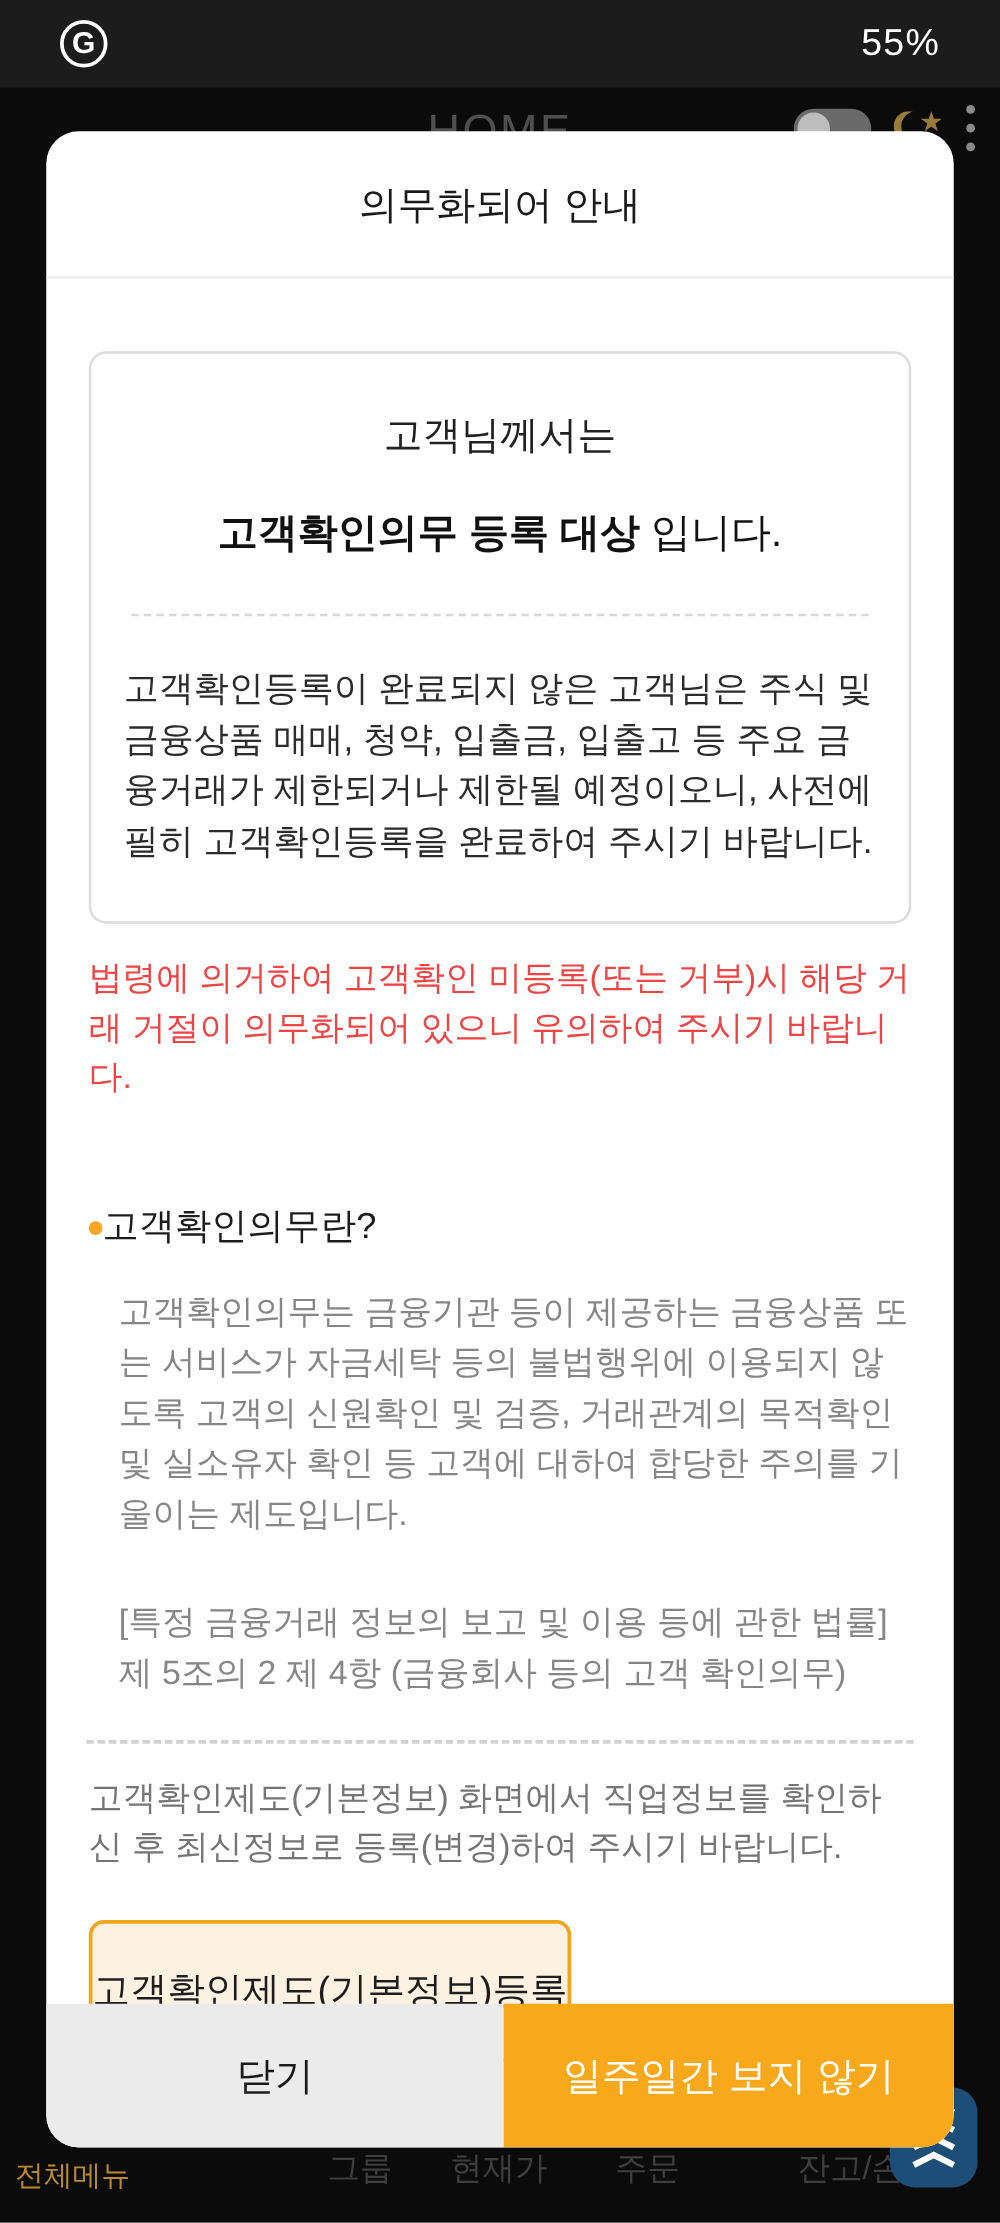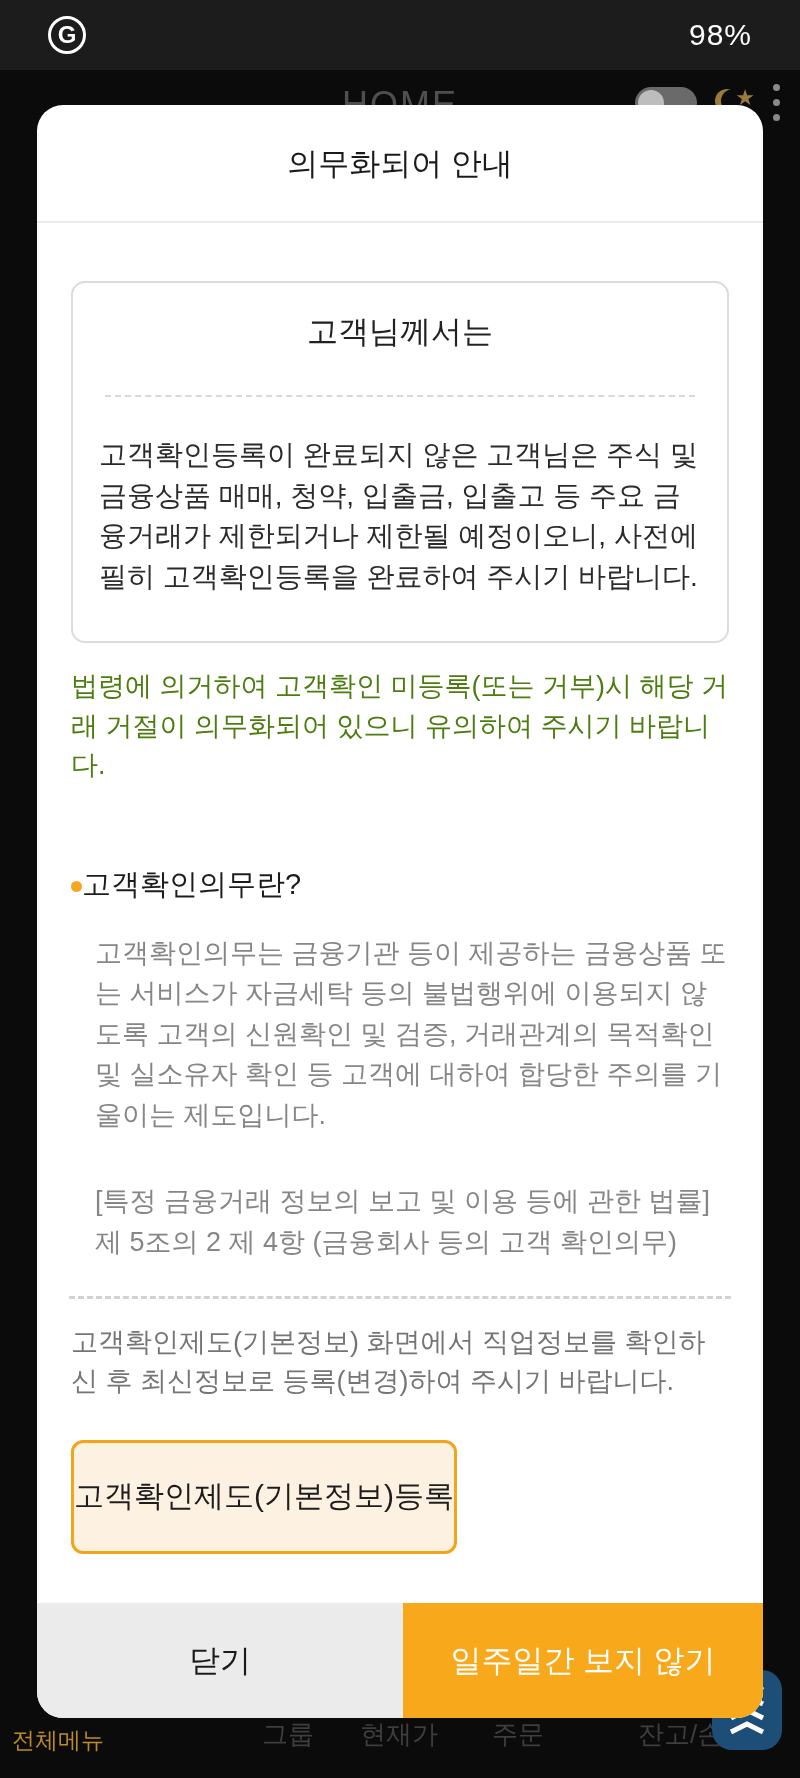--- a/index.html
+++ b/index.html
@@ -69,34 +69,34 @@
     padding-top:38px; text-align:center;
     font-size:31px; color:#1a1a1a; font-weight:500;
   }
   .title-divider { margin-top:36px; border-bottom:2px solid #ececec; }
 
   .modal-body { padding:0 30px; }
 
   .notice-box {
     margin:58px 4px 0 4px;
     border:2px solid #dcdcdc; border-radius:14px;
-    padding:28px 26px 44px 26px;
+    padding:44px 26px 44px 26px;
   }
   .nb-greeting { text-align:center; font-size:31px; color:#222222; }
   .nb-target { text-align:center; font-size:32px; color:#111111; margin-top:36px; }
   .nb-target b { font-weight:bold; }
   .nb-dash { margin:42px 6px 0 6px; border-top:2px dashed #d8d8d8; }
   .nb-body {
     margin-top:38px; font-size:28px; line-height:1.45; color:#2b2b2b;
     word-break:break-all; text-align:left;
   }
 
   .legal-note {
     margin-top:24px; padding:0 4px;
-    font-size:27px; line-height:1.45; color:#4d7c0f; word-break:break-all;
+    font-size:27px; line-height:1.45; color:#ef4444; word-break:break-all;
   }
 
   .section-heading {
     margin-top:80px; display:flex; align-items:center; padding-left:4px;
   }
   .bullet { width:11px; height:11px; border-radius:50%; background:#f5a623; margin-top:4px; flex:0 0 auto; }
   .section-heading span.txt { font-size:29px; color:#1c1c1c; font-weight:500; }
 
   .section-desc {
     margin-top:28px; padding-left:28px; padding-right:2px;
@@ -144,21 +144,21 @@
     font-size:31px; color:#ffffff; cursor:pointer;
     display:flex; align-items:center; justify-content:center;
     font-family:inherit;
   }
 </style>
 </head>
 <body>
 
 <div class="status-bar">
   <div class="g-logo">G</div>
-  <div class="battery">98%</div>
+  <div class="battery">55%</div>
 </div>
 
 <div class="app-bg"></div>
 
 <div class="home-title">HOME</div>
 
 <div class="hdr-icons">
   <div class="toggle-pill">
     <div class="toggle-knob"></div>
   </div>
@@ -196,20 +196,21 @@
 
 <div class="modal">
 
   <div class="modal-title">의무화되어 안내</div>
   <div class="title-divider"></div>
 
   <div class="modal-body">
 
     <div class="notice-box">
       <div class="nb-greeting">고객님께서는</div>
+      <div class="nb-target"><b>고객확인의무 등록 대상</b><span> 입니다.</span></div>
       <div class="nb-dash"></div>
       <div class="nb-body">고객확인등록이 완료되지 않은 고객님은 주식 및 금융상품 매매, 청약, 입출금, 입출고 등 주요 금융거래가 제한되거나 제한될 예정이오니, 사전에 필히 고객확인등록을 완료하여 주시기 바랍니다.</div>
     </div>
 
     <div class="legal-note">법령에 의거하여 고객확인 미등록(또는 거부)시 해당 거래 거절이 의무화되어 있으니 유의하여 주시기 바랍니다.</div>
 
     <div class="section-heading">
       <span class="bullet"></span>
       <span class="txt">고객확인의무란?</span>
     </div>

